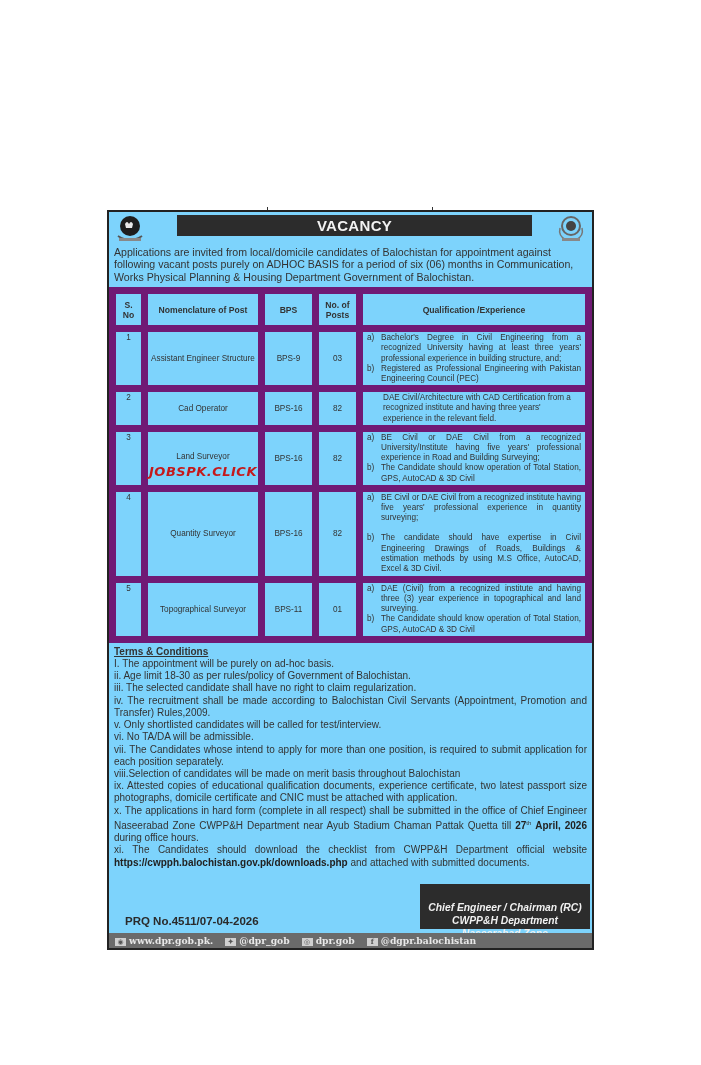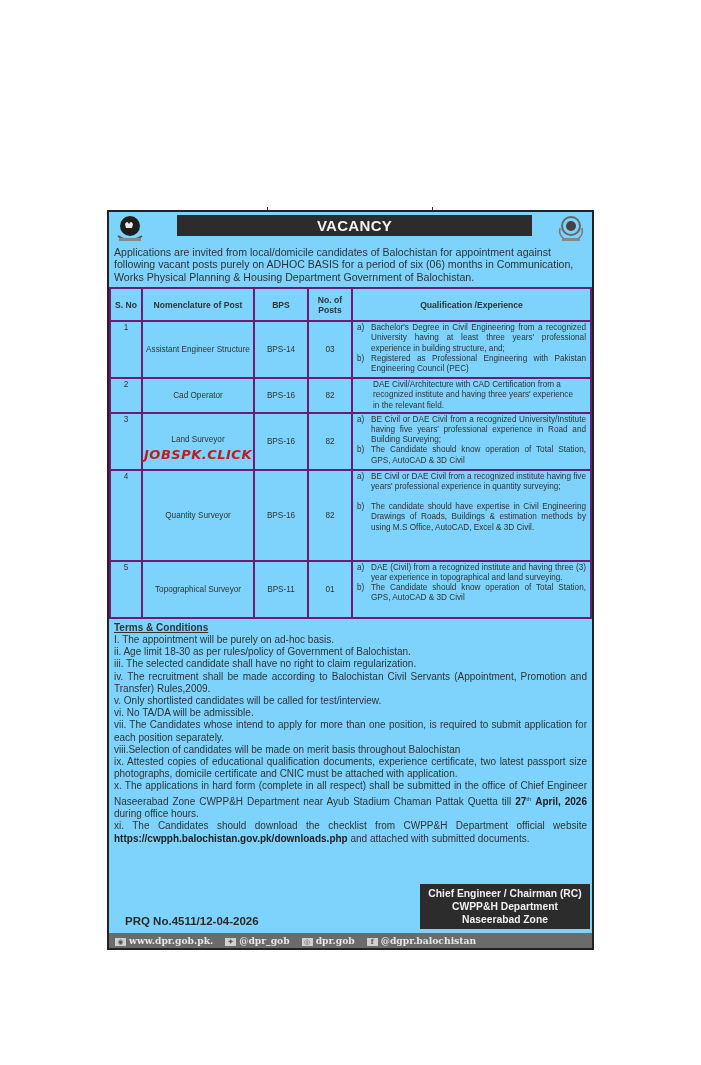--- a/index.html
+++ b/index.html
@@ -6,34 +6,34 @@
   body { width: 701px; height: 1065px; position: relative; overflow: hidden; font-family: "Liberation Sans", sans-serif; color: #2a2a2a; }
   .ad { position: absolute; left: 107px; top: 210px; width: 487px; height: 740px; border: 2px solid #222; box-sizing: border-box; background: #7dd3fc; }
   .tick { position: absolute; top: 207px; width: 1px; height: 4px; background: #333; }
   .header { position: relative; height: 34px; }
   .logo { position: absolute; top: 2px; width: 30px; height: 30px; }
   .logo.left { left: 6px; }
   .logo.right { right: 6px; }
   .title-bar { position: absolute; left: 68px; right: 60px; top: 3px; height: 21px; background: #2c2c2c; color: #f2f2f2; font-weight: bold; font-size: 15px; text-align: center; line-height: 21px; letter-spacing: 0.3px; }
   .intro { margin: 16px 5px; font-size: 10.6px; line-height: 12.4px; color: #333; }
   table { border-collapse: collapse; width: 100%; margin-top: 4px; font-size: 8.2px; color: #333; }
-  th, td { border: 2px solid #701a75; vertical-align: top; }
+  th, td { border: 7px solid #701a75; vertical-align: top; }
   th { font-weight: bold; font-size: 8.6px; text-align: center; vertical-align: middle; height: 31px; padding: 0 2px; }
   td.c { text-align: center; }
   td.m { vertical-align: middle; }
   td.q { padding: 1px 4px 1px 4px; text-align: justify; line-height: 10.2px; }
   .qi { display: flex; }
   .qi .lbl { width: 14px; flex: 0 0 14px; }
   .qi .txt { flex: 1; }
   .watermark { color: #c5191b; font-weight: 900; font-size: 13px; font-style: italic; letter-spacing: 0.5px; display: block; text-align: left; margin-top: 3px; font-family: "DejaVu Sans", sans-serif; }
   .terms { padding: 3px 5px 0 5px; font-size: 10px; line-height: 12.2px; color: #333; text-align: justify; }
   .terms-title { font-weight: bold; text-decoration: underline; }
   .terms b { color: #222; }
   sup { font-size: 6px; }
-  .signature { position: absolute; right: 2px; bottom: 19px; width: 170px; height: 45px; background: #2c2c2c; color: #f0f0f0; font-weight: bold; font-size: 10.3px; text-align: center; line-height: 13px; padding-top: 3px; box-sizing: border-box; }
+  .signature { position: absolute; right: 2px; bottom: 19px; width: 170px; height: 45px; background: #2c2c2c; color: #f0f0f0; font-weight: bold; font-size: 10.3px; text-align: center; line-height: 13px; padding-top: 17px; box-sizing: border-box; font-style: italic; }
   .prq { position: absolute; left: 16px; bottom: 21px; font-weight: bold; font-size: 11.5px; color: #2a2a2a; }
   .footer-bar { position: absolute; left: 0; right: 0; bottom: 0; height: 15px; background: #6b6b6b; color: #e8e8e8; font-family: "DejaVu Serif", serif; font-weight: bold; font-size: 9.2px; line-height: 15px; white-space: nowrap; display: flex; gap: 12px; padding-left: 6px; }
   .footer-bar span.ic { display: inline-block; width: 11px; height: 8px; background: #d0d0d0; color: #555; font-size: 7px; line-height: 8px; text-align: center; margin-right: 3px; vertical-align: middle; }
 </style>
 </head>
 <body>
 
 <div class="tick" style="left:267px;"></div>
 <div class="tick" style="left:432px;"></div>
 
@@ -72,21 +72,21 @@
         <th>BPS</th>
         <th>No. of Posts</th>
         <th>Qualification /Experience</th>
       </tr>
     </thead>
     <tbody>
 
       <tr style="height:57px;">
         <td class="c">1</td>
         <td class="c m">Assistant Engineer Structure</td>
-        <td class="c m">BPS-14</td>
+        <td class="c m">BPS-9</td>
         <td class="c m">03</td>
         <td class="q">
           <div class="qi">
               <span class="lbl">a)</span>
               <span class="txt">Bachelor's Degree in Civil Engineering from a recognized University having at least three years' professional experience in building structure, and;</span>
             </div>
           <div class="qi">
               <span class="lbl">b)</span>
               <span class="txt">Registered as Professional Engineering with Pakistan Engineering Council (PEC)</span>
             </div>
@@ -171,21 +171,21 @@
     <div>viii.Selection of candidates will be made on merit basis throughout Balochistan</div>
     <div>ix.  Attested copies of educational qualification documents, experience certificate, two latest passport size photographs, domicile certificate and CNIC must be attached with application.</div>
     <div>
       <span>x.  The applications in hard form (complete in all respect) shall be submitted in the office of Chief Engineer Naseerabad Zone CWPP&amp;H Department near Ayub Stadium Chaman Pattak Quetta till </span><b>27</b><sup>th</sup> <b>April, 2026</b><span> during office hours.</span>
     </div>
     <div>
       <span>xi. The Candidates should download the checklist from CWPP&amp;H Department official website </span><b>https://cwpph.balochistan.gov.pk/downloads.php</b><span> and attached with submitted documents.</span>
     </div>
   </div>
 
-  <div class="prq">PRQ No.4511/12-04-2026</div>
+  <div class="prq">PRQ No.4511/07-04-2026</div>
 
   <div class="signature">
     <div>Chief Engineer / Chairman (RC)</div>
     <div>CWPP&amp;H Department</div>
     <div>Naseerabad Zone</div>
   </div>
 
   <div class="footer-bar">
     <span><span class="ic">◉</span><span>www.dpr.gob.pk.</span></span>
     <span><span class="ic">✦</span><span>@dpr_gob</span></span>

